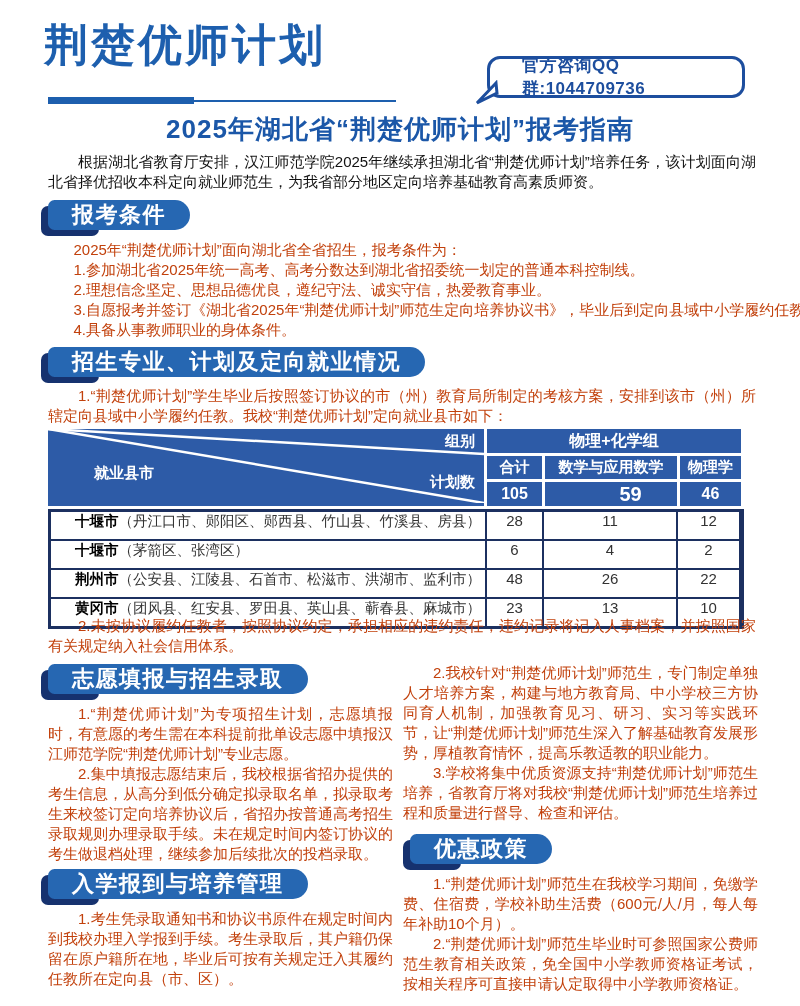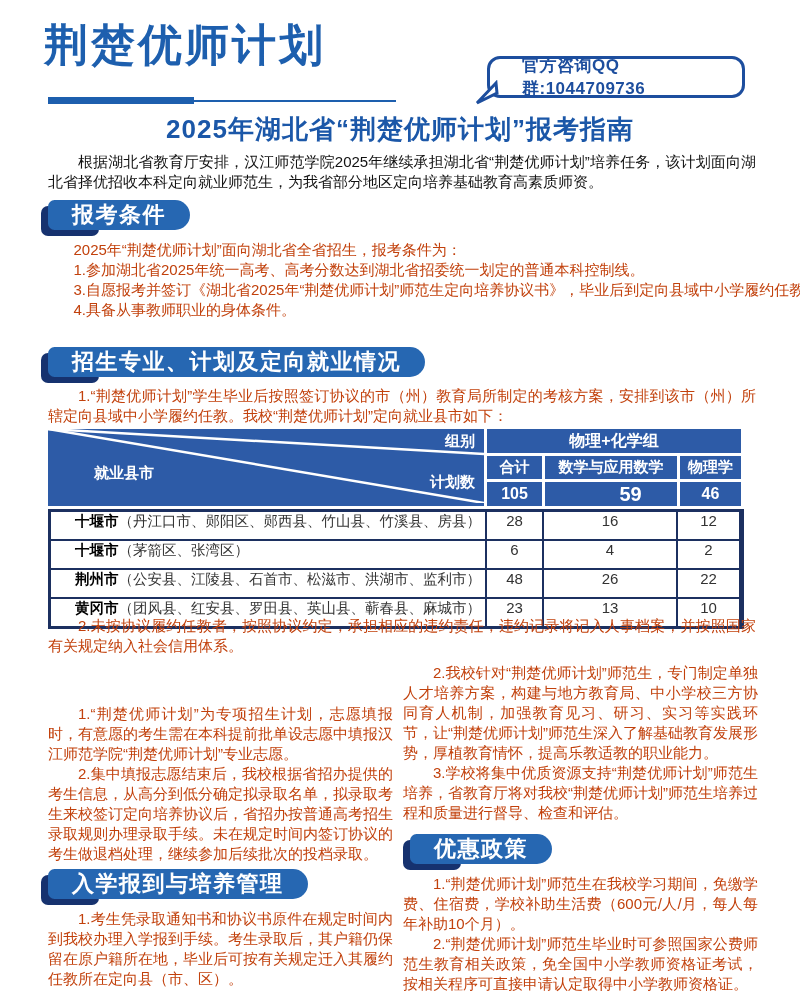--- a/index.html
+++ b/index.html
@@ -102,20 +102,21 @@
 
   <div class="main-title">2025年湖北省“荆楚优师计划”报考指南</div>
   <div class="intro">根据湖北省教育厅安排，汉江师范学院2025年继续承担湖北省“荆楚优师计划”培养任务，该计划面向湖北省择优招收本科定向就业师范生，为我省部分地区定向培养基础教育高素质师资。</div>
 
   <div class="badge" style="left:48px;top:200px;">
     <span class="pill">报考条件</span>
   </div>
   <div class="textblock" style="left:48px;top:240px;width:712px;">
     <div class="nowrap-line lead-indent">2025年“荆楚优师计划”面向湖北省全省招生，报考条件为：</div>
     <div class="nowrap-line lead-indent">1.参加湖北省2025年统一高考、高考分数达到湖北省招委统一划定的普通本科控制线。</div>
+    <div class="nowrap-line lead-indent">2.理想信念坚定、思想品德优良，遵纪守法、诚实守信，热爱教育事业。</div>
     <div class="nowrap-line lead-indent">3.自愿报考并签订《湖北省2025年“荆楚优师计划”师范生定向培养协议书》，毕业后到定向县域中小学履约任教6年。</div>
     <div class="nowrap-line lead-indent">4.具备从事教师职业的身体条件。</div>
   </div>
 
   <div class="badge" style="left:48px;top:347px;">
     <span class="pill">招生专业、计划及定向就业情况</span>
   </div>
   <div class="textblock" style="left:48px;top:386px;width:708px;">
     <p class="para">1.“荆楚优师计划”学生毕业后按照签订协议的市（州）教育局所制定的考核方案，安排到该市（州）所辖定向县域中小学履约任教。我校“荆楚优师计划”定向就业县市如下：</p>
   </div>
@@ -138,21 +139,21 @@
       <div class="hcell cell-v1">105</div>
       <div class="hcell cell-v2">59</div>
       <div class="hcell cell-v3">46</div>
     </div>
     <div class="tbody">
       <div class="bcell city-cell">
           <span class="city">十堰市</span>
           <span>（丹江口市、郧阳区、郧西县、竹山县、竹溪县、房县）</span>
         </div>
       <div class="bcell">28</div>
-      <div class="bcell">16</div>
+      <div class="bcell">11</div>
       <div class="bcell">12</div>
 
       <div class="bcell city-cell">
           <span class="city">十堰市</span>
           <span>（茅箭区、张湾区）</span>
         </div>
       <div class="bcell">6</div>
       <div class="bcell">4</div>
       <div class="bcell">2</div>
 
@@ -171,20 +172,23 @@
       <div class="bcell">23</div>
       <div class="bcell">13</div>
       <div class="bcell">10</div>
     </div>
   </div>
 
   <div class="textblock" style="left:48px;top:616px;width:708px;">
     <p class="para">2.未按协议履约任教者，按照协议约定，承担相应的违约责任，违约记录将记入人事档案，并按照国家有关规定纳入社会信用体系。</p>
   </div>
 
+  <div class="badge" style="left:48px;top:664px;">
+    <span class="pill">志愿填报与招生录取</span>
+  </div>
   <div class="textblock col-text" style="left:48px;top:704px;width:345px;">
     <p class="para">1.“荆楚优师计划”为专项招生计划，志愿填报时，有意愿的考生需在本科提前批单设志愿中填报汉江师范学院“荆楚优师计划”专业志愿。</p>
     <p class="para">2.集中填报志愿结束后，我校根据省招办提供的考生信息，从高分到低分确定拟录取名单，拟录取考生来校签订定向培养协议后，省招办按普通高考招生录取规则办理录取手续。未在规定时间内签订协议的考生做退档处理，继续参加后续批次的投档录取。</p>
   </div>
 
   <div class="badge" style="left:48px;top:869px;">
     <span class="pill">入学报到与培养管理</span>
   </div>
   <div class="textblock col-text" style="left:48px;top:909px;width:345px;">
     <p class="para">1.考生凭录取通知书和协议书原件在规定时间内到我校办理入学报到手续。考生录取后，其户籍仍保留在原户籍所在地，毕业后可按有关规定迁入其履约任教所在定向县（市、区）。</p>

